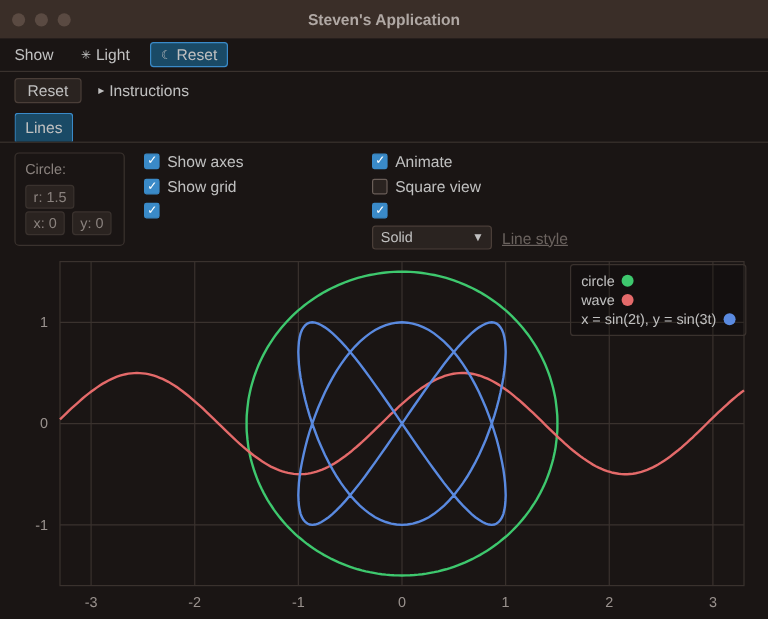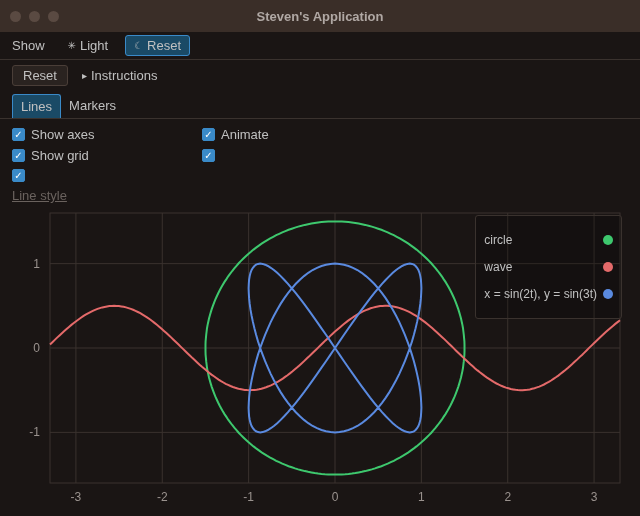--- a/index.html
+++ b/index.html
@@ -115,21 +115,21 @@
   .plot path.series { fill:none; stroke-width:2; }
   .legend {
     position: absolute;
     top: 8px; right: 8px;
     background: rgba(0,0,0,0.2);
     border: 1px solid #3a322e;
     border-radius: 3px;
     padding: 4px 8px;
     font-size: 12px;
   }
-  .legend .row { display: flex; align-items: center; justify-content: space-between; gap: 6px; margin: 13px 0; }
+  .legend .row { display: flex; align-items: center; justify-content: flex-start; gap: 6px; margin: 2px 0; }
   .dot { width: 10px; height: 10px; border-radius: 50%; display: inline-block; }
 </style>
 </head>
 <body>
 
 <div class="titlebar">
   <div class="traffic">
     <span></span>
     <span></span>
     <span></span>
@@ -154,46 +154,59 @@
 <div class="controlsrow">
   <button class="btn">Reset</button>
   <span class="linkish">
     <span class="glyph">▸</span>
     <span>Instructions</span>
   </span>
 </div>
 
 <div class="tabs">
   <span class="tab active">Lines</span>
-  <span class="tab">Markers</span>
 </div>
 
 <div class="panel">
+  <div class="circlebox">
+    <div class="lbl">Circle:</div>
+    <div class="val">r: 1.5</div><br>
+    <div class="val">x: 0</div>
+    <div class="val">y: 0</div>
+  </div>
   <div>
     <div class="checks">
       <label class="check">
         <span class="box on">✓</span>
         <span>Show axes</span>
       </label>
       <label class="check">
         <span class="box on">✓</span>
         <span>Animate</span>
       </label>
       <label class="check">
         <span class="box on">✓</span>
         <span>Show grid</span>
       </label>
       <label class="check">
+        <span class="box"></span>
+        <span>Square view</span>
+      </label>
+      <label class="check">
         <span class="box on">✓</span>
       </label>
       <label class="check">
         <span class="box on">✓</span>
       </label>
       <span></span>
       <div class="selrow">
+        <div class="select">
+          <span>Solid</span>
+          <span class="glyph">▼</span>
+        </div>
         <span class="muted">Line style</span>
       </div>
     </div>
   </div>
 </div>
 
 <div class="plot-wrap">
   <div class="plot">
     <svg id="plot-svg" width="620" height="300">
         <g class="grid">

